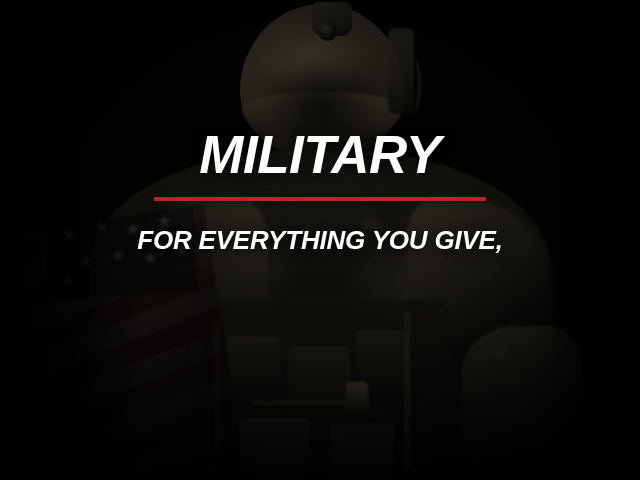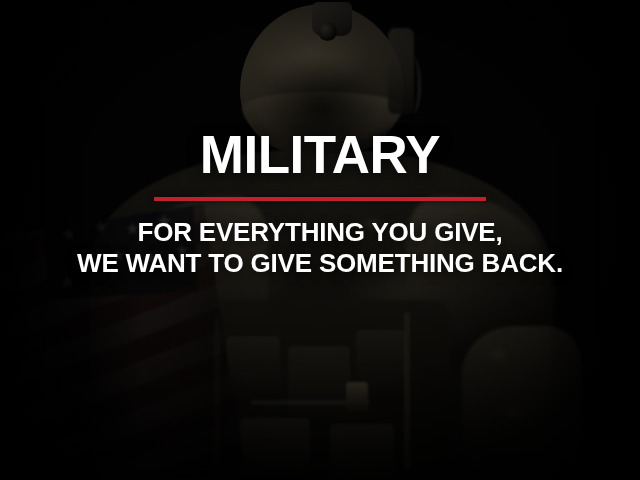--- a/index.html
+++ b/index.html
@@ -301,20 +301,21 @@
   .content {
     position: absolute;
     inset: 0;
     display: flex;
     flex-direction: column;
     align-items: center;
     justify-content: flex-start;
     padding-top: 128px;
     box-sizing: border-box;
     text-align: center;
+    font-style: italic;
   }
 
   .headline {
     color: #ffffff;
     font-weight: 700;
     font-size: 53px;
     line-height: 1.03;
     letter-spacing: -0.5px;
     text-transform: uppercase;
     margin: 0;
@@ -334,21 +335,21 @@
     box-shadow: 0 0 6px rgba(0,0,0,0.6);
   }
 
   .subhead {
     color: #ffffff;
     font-weight: 700;
     font-size: 26px;
     line-height: 1.22;
     letter-spacing: -0.2px;
     text-transform: uppercase;
-    margin: 0;
+    margin: 8px;
     text-shadow: 0 2px 12px rgba(0,0,0,0.88);
   }
   .subhead .sline {
     display: block;
   }
 </style>
 </head>
 <body>
 
 <div class="banner">
@@ -405,17 +406,16 @@
   <div class="content">
 
     <h1 class="headline">
       <span class="line1">MILITARY</span>
     </h1>
 
     <div class="rule" style="background: rgb(191, 34, 43);"></div>
 
     <p class="subhead">
       <span class="sline">FOR EVERYTHING YOU GIVE,</span>
-      <span class="sline">WE WANT TO GIVE SOMETHING BACK.</span>
     </p>
 
   </div>
 </div>
 
 </body></html>

